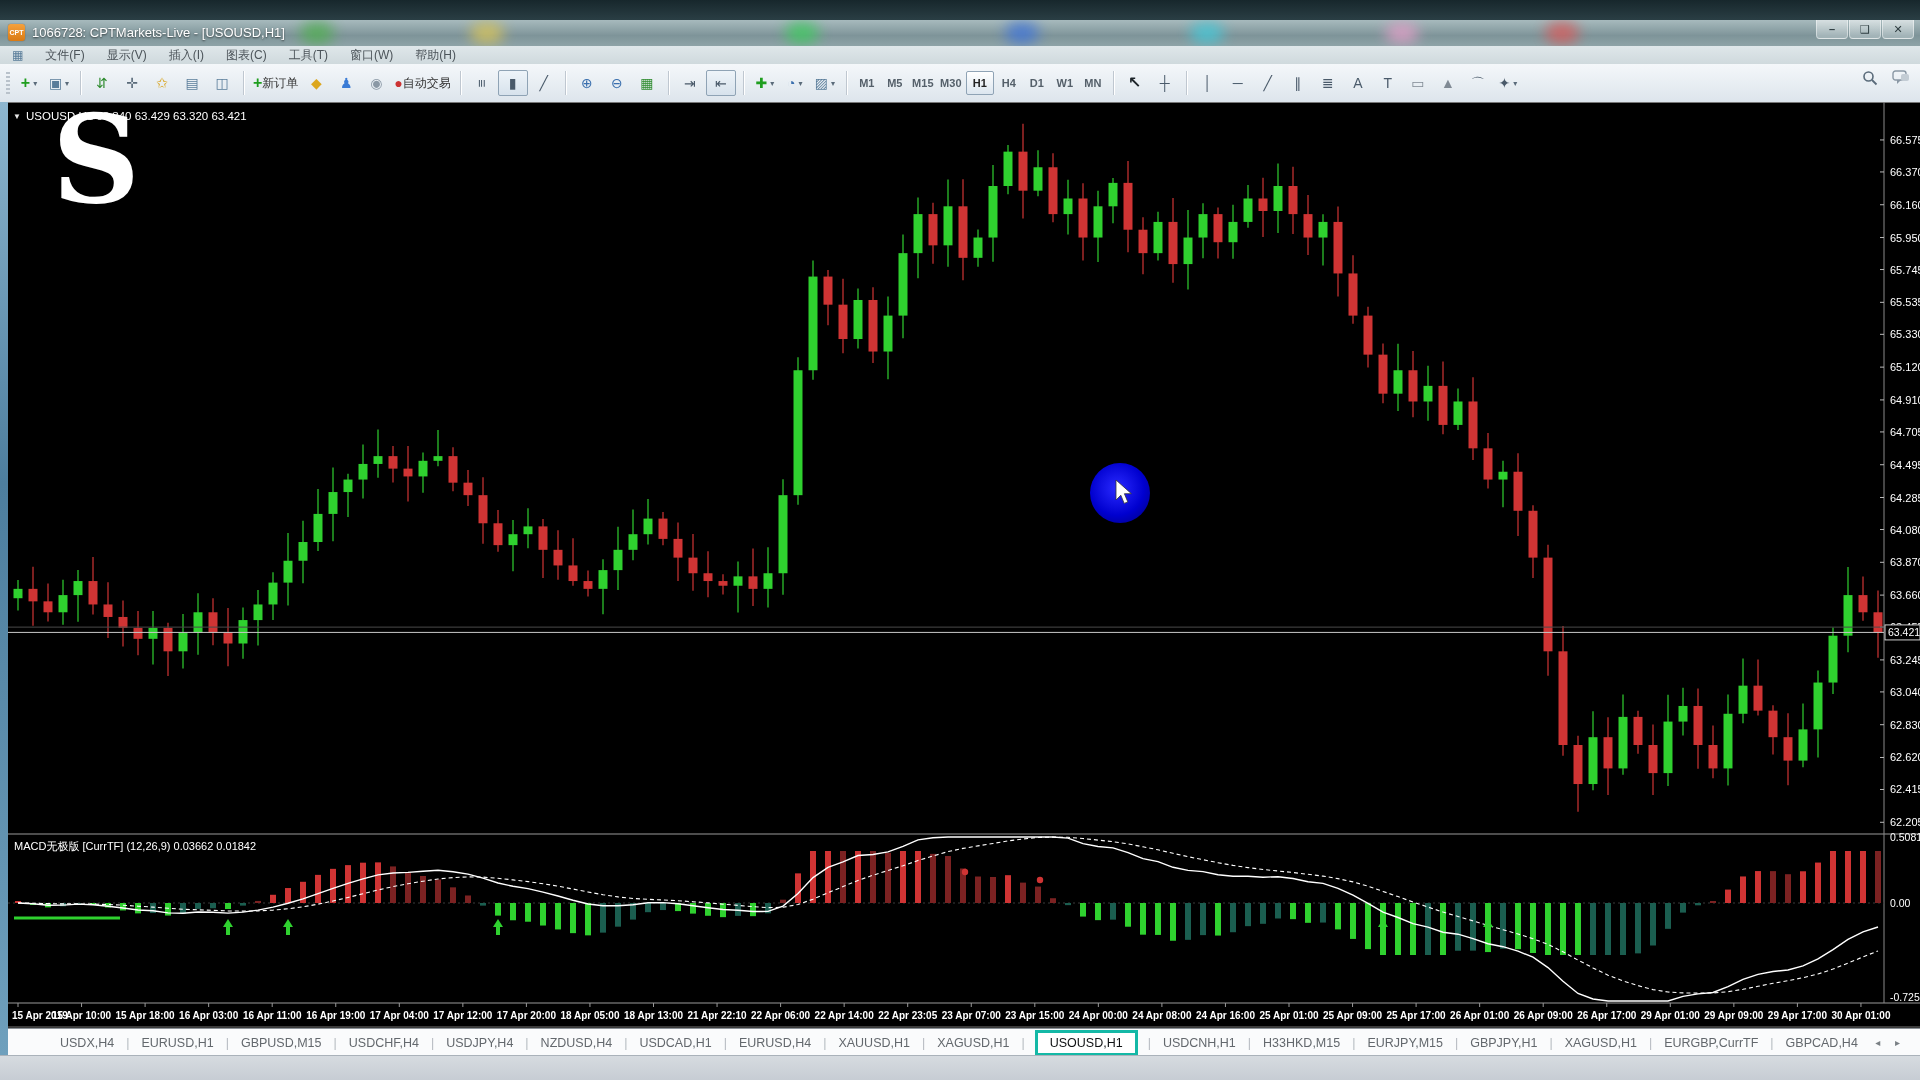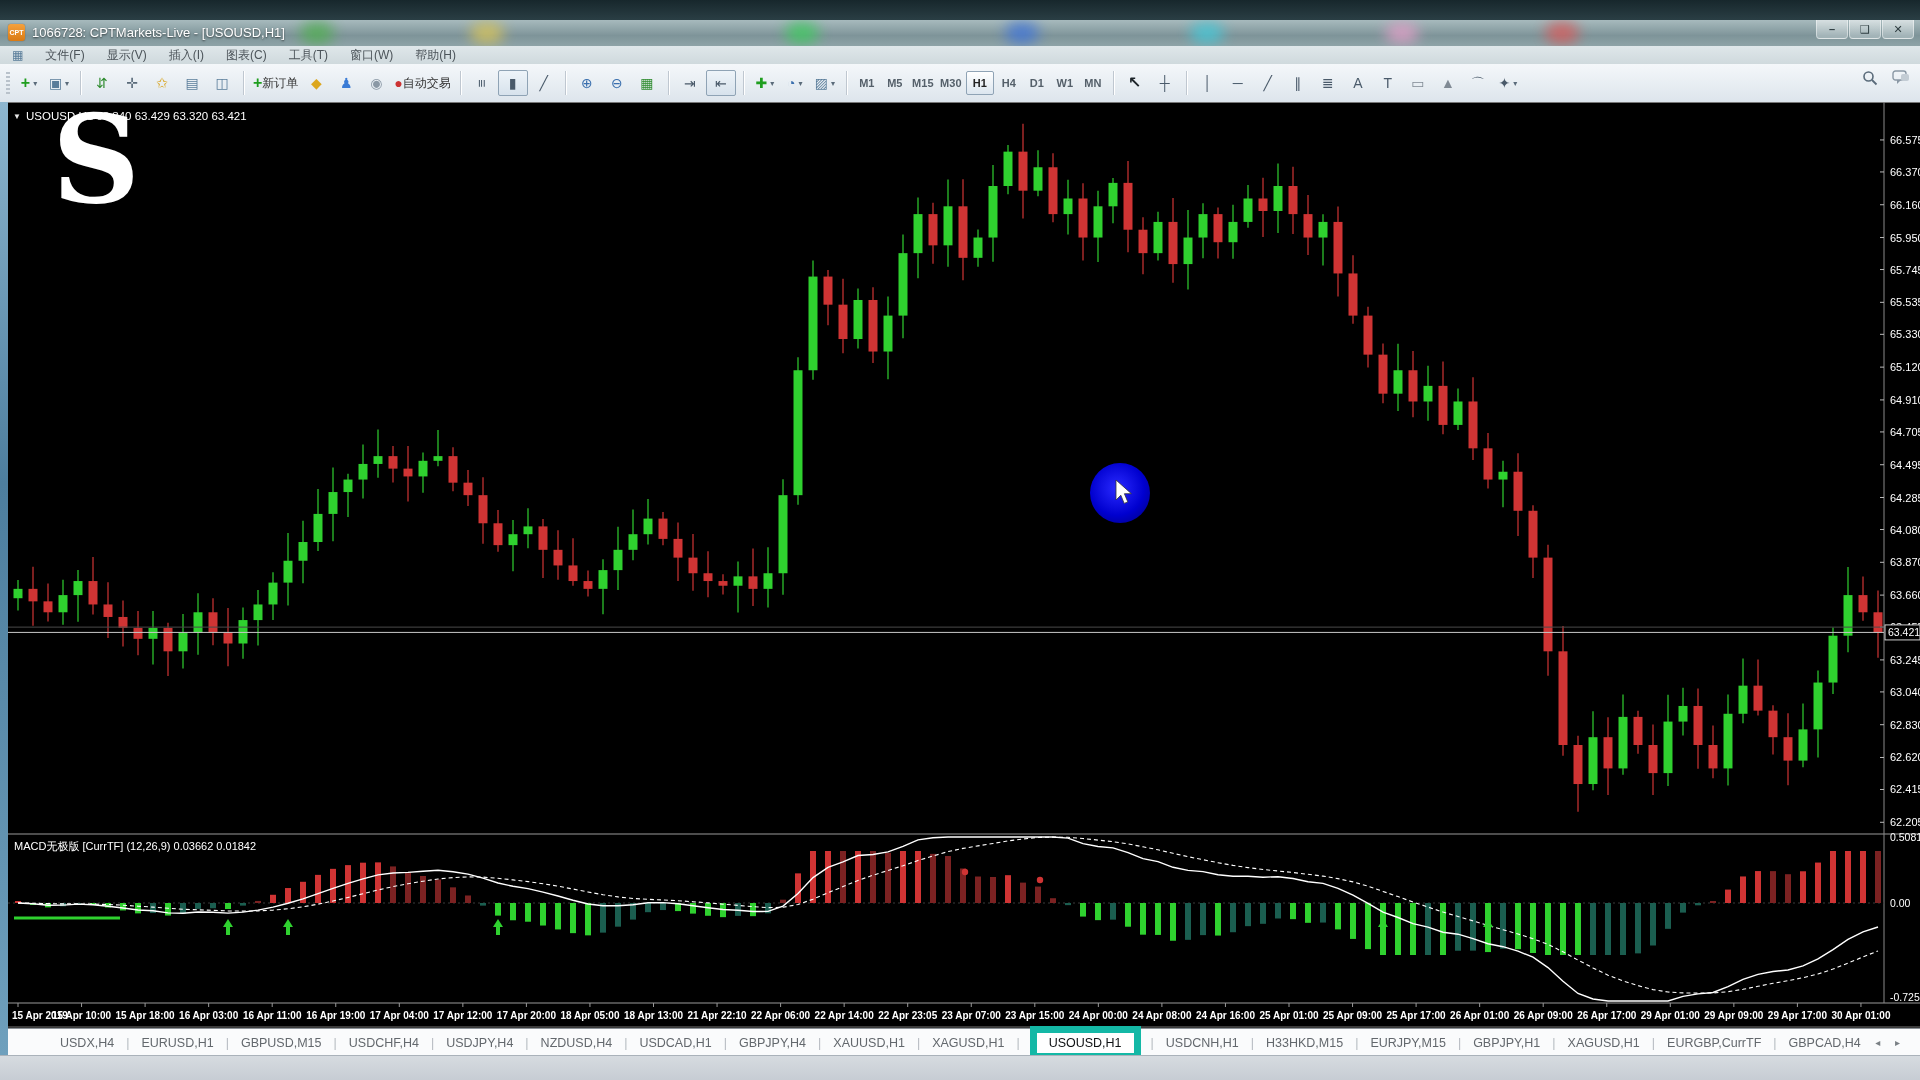--- a/index.html
+++ b/index.html
@@ -50,21 +50,21 @@
   svg text{font-family:"Liberation Sans","DejaVu Sans",sans-serif;}
   .watermark{position:absolute;left:52px;top:108px;color:#fff;display:flex;align-items:center;
     pointer-events:none;white-space:nowrap;}
   .watermark .wm-s{font-size:122px;font-weight:900;line-height:.85;margin-right:18px;
     font-family:"DejaVu Serif","Liberation Serif",serif;}
   .watermark .wm-cn{font-size:84px;font-weight:900;letter-spacing:10px;line-height:1;}
   
   .tabs-row{position:absolute;left:8px;top:1028px;width:1912px;height:27px;background:#fafbfc;
     border-top:1px solid #8a9096;display:flex;align-items:center;font-size:12.5px;color:#63686d;}
   .tab{padding:3px 6px;white-space:nowrap;}
-  .tab.active{border:7px solid #14b8a6;background:#fff;color:#0f1113;padding:3px 12px;margin:0 4px;}
+  .tab.active{border:3px solid #14b8a6;background:#fff;color:#0f1113;padding:3px 12px;margin:0 4px;}
   .tab-div{color:#b5bac0;margin:0 6px;}
   .tab-scroll{margin-left:auto;margin-right:14px;color:#7a8085;font-size:10px;letter-spacing:6px;}
   .bottom-strip{position:absolute;left:0;top:1055px;width:1920px;height:25px;
     background:linear-gradient(#d6dbe0,#c6ccd3);border-top:1px solid #aab2ba;}
 </style>
 </head>
 <body>
 
 <div class="top-strip"></div>
 
@@ -812,21 +812,21 @@
     <span class="tab">GBPUSD,M15</span>
     <span class="tab-div">|</span>
     <span class="tab">USDCHF,H4</span>
     <span class="tab-div">|</span>
     <span class="tab">USDJPY,H4</span>
     <span class="tab-div">|</span>
     <span class="tab">NZDUSD,H4</span>
     <span class="tab-div">|</span>
     <span class="tab">USDCAD,H1</span>
     <span class="tab-div">|</span>
-    <span class="tab">GBPJPY,H4</span>
+    <span class="tab">EURUSD,H4</span>
     <span class="tab-div">|</span>
     <span class="tab">XAUUSD,H1</span>
     <span class="tab-div">|</span>
     <span class="tab">XAGUSD,H1</span>
     <span class="tab-div">|</span>
     <span class="tab active">USOUSD,H1</span>
     <span class="tab-div">|</span>
     <span class="tab">USDCNH,H1</span>
     <span class="tab-div">|</span>
     <span class="tab">H33HKD,M15</span>

